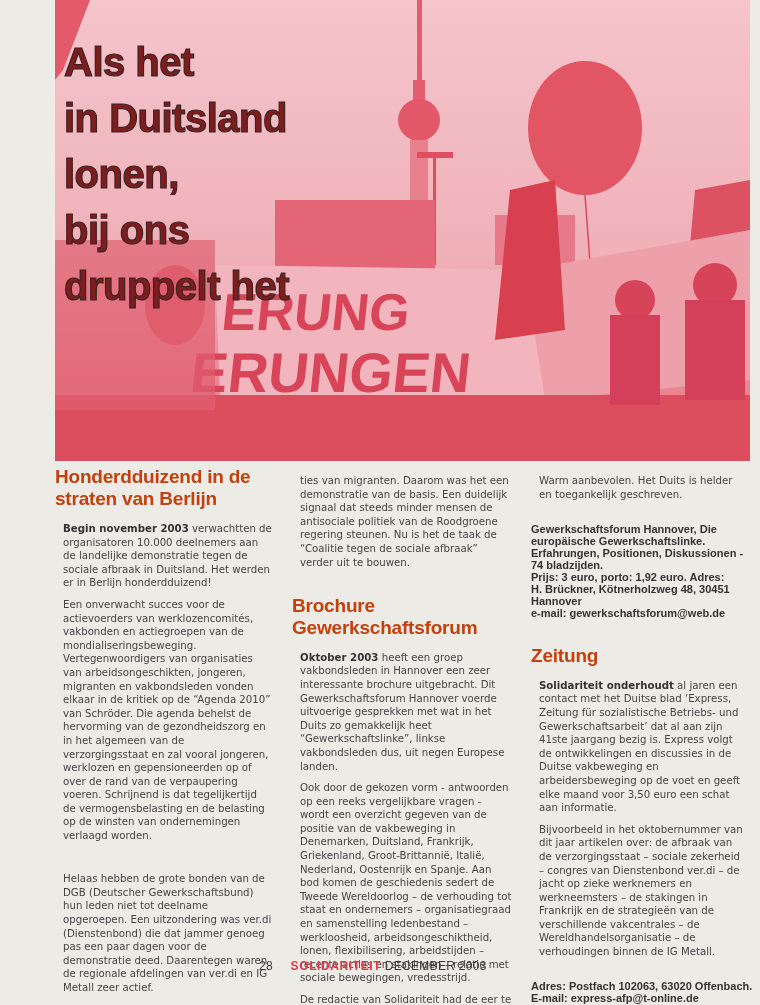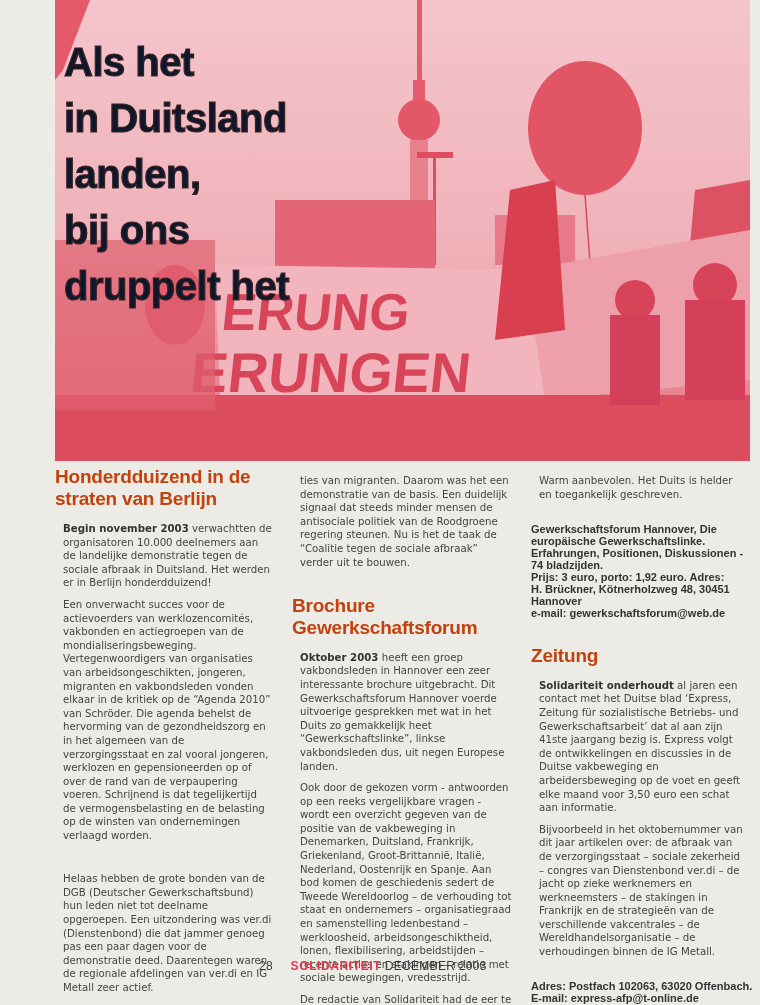--- a/index.html
+++ b/index.html
@@ -14,21 +14,21 @@
     .photo {
       position: absolute; left: 55px; top: 0; width: 695px; height: 461px;
       background: #e87884;
       overflow: hidden;
     }
     .photo svg { position: absolute; left: 0; top: 0; }
     .headline {
       position: absolute; left: 9px; top: 34px; margin: 0;
       font-family: "Liberation Sans", sans-serif; font-weight: 900;
       font-size: 40px; line-height: 56px; letter-spacing: -0.5px;
-      color: #0f172a;
+      color: #7f1d1d;
       -webkit-text-stroke: 1.2px #3a2226;
     }
     .headline span { display: block; }
     
     .col { position: absolute; top: 466px; font-size: 10.2px; line-height: 13.6px; color: #444; }
     .col-1 { left: 55px; width: 225px; }
     .col-2 { left: 292px; width: 228px; }
     .col-3 { left: 531px; width: 222px; }
     .col p { margin: 8px; }
     .col .gap { height: 13.6px; }
@@ -96,21 +96,21 @@
     <circle cx="660" cy="285" r="22" fill="#d7445a"></circle>
     <rect x="630" y="300" width="60" height="100" fill="#d4405a"></rect>
 
     <ellipse cx="120" cy="305" rx="30" ry="40" fill="#e0596a"></ellipse>
     <rect x="0" y="240" width="160" height="170" fill="#e0606f" opacity="0.7"></rect>
   </svg>
 
   <h1 class="headline">
     <span>Als het</span>
     <span>in Duitsland</span>
-    <span>landen,</span>
+    <span>lonen,</span>
     <span>bij ons</span>
     <span>druppelt het</span>
   </h1>
 </div>
 
 <div class="col col-1">
   <h2 class="section-title">Honderdduizend in de straten van Berlijn</h2>
   <p><span class="lead">Begin november 2003</span><span> verwachtten de organisatoren 10.000 deelnemers aan de landelijke demonstratie tegen de sociale afbraak in Duitsland. Het werden er in Berlijn honderdduizend!</span></p>
   <p>Een onverwacht succes voor de actievoerders van werklozencomités, vakbonden en actiegroepen van de mondialiseringsbeweging. Vertegenwoordigers van organisaties van arbeidsongeschikten, jongeren, migranten en vakbondsleden vonden elkaar in de kritiek op de “Agenda 2010” van Schröder. Die agenda behelst de hervorming van de gezondheidszorg en in het algemeen van de verzorgingsstaat en zal vooral jongeren, werklozen en gepensioneerden op of over de rand van de verpaupering voeren. Schrijnend is dat tegelijkertijd de vermogensbelasting en de belasting op de winsten van ondernemingen verlaagd worden.</p>
   <div class="gap"></div>

